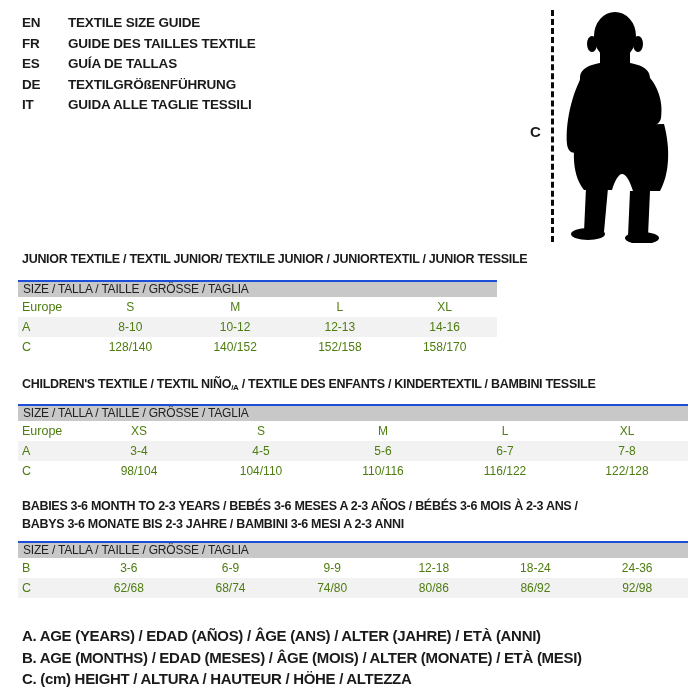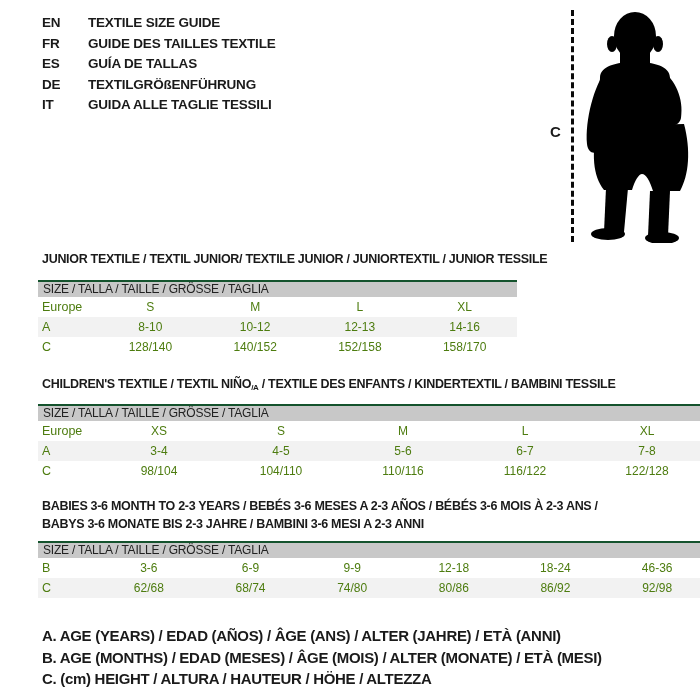--- a/index.html
+++ b/index.html
@@ -4,21 +4,21 @@
 <style>
   html, body { margin: 0; padding: 0; }
   body {
     width: 700px; height: 700px;
     background: #ffffff;
     font-family: "Liberation Sans", sans-serif;
     color: #1a1a1a;
     position: relative;
     overflow: hidden;
   }
-  .canvas { position: absolute; inset: 0; margin-left: 20px; }
+  .canvas { position: absolute; inset: 0; }
 
   
   .lang-block { position: absolute; left: 22px; top: 13px; }
   .lang-row { display: flex; line-height: 20.5px; font-weight: bold; font-size: 13.5px; letter-spacing: -0.2px; }
   .lang-code { width: 46px; }
   .lang-title { white-space: nowrap; }
 
   
   .measure-line { position: absolute; left: 551px; top: 10px; height: 232px; width: 0; border-left: 3px dashed #0a0a0a; }
   .figure-label { position: absolute; left: 530px; top: 123px; font-size: 15px; font-weight: bold; }
@@ -31,21 +31,21 @@
   #title3 { top: 497px; line-height: 18px; }
   .sub { font-size: 8px; vertical-align: -2px; }
 
   
   .size-table { position: absolute; left: 18px; }
   #table1 { top: 280px; width: 479px; }
   #table2 { top: 404px; width: 670px; }
   #table3 { top: 541px; width: 670px; }
   .band {
     height: 15px; line-height: 15px;
-    background: #c8c8c8; border-top: 2px solid #14532d;
+    background: #c8c8c8; border-top: 2px solid #1d4ed8;
     padding-left: 5px; font-size: 12px; color: #222222;
     letter-spacing: -0.2px;
   }
   .size-table table {
     width: 100%; border-collapse: collapse; table-layout: fixed;
     font-size: 12px; color: #4d7c0f;
   }
   .size-table td { height: 20px; padding: 0; text-align: center; white-space: nowrap; overflow: hidden; }
   .size-table td.lbl { text-align: left; padding-left: 4px; font-size: 12.5px; }
   .size-table tr.shaded { background: #f2f2f2; }
@@ -195,21 +195,21 @@
           <col>
         </colgroup>
       <tbody>
           <tr>
         <td class="lbl">B</td>
         <td>3-6</td>
         <td>6-9</td>
         <td>9-9</td>
         <td>12-18</td>
         <td>18-24</td>
-        <td>46-36</td>
+        <td>24-36</td>
       </tr>
       <tr class="shaded">
         <td class="lbl">C</td>
         <td>62/68</td>
         <td>68/74</td>
         <td>74/80</td>
         <td>80/86</td>
         <td>86/92</td>
         <td>92/98</td>
       </tr>

